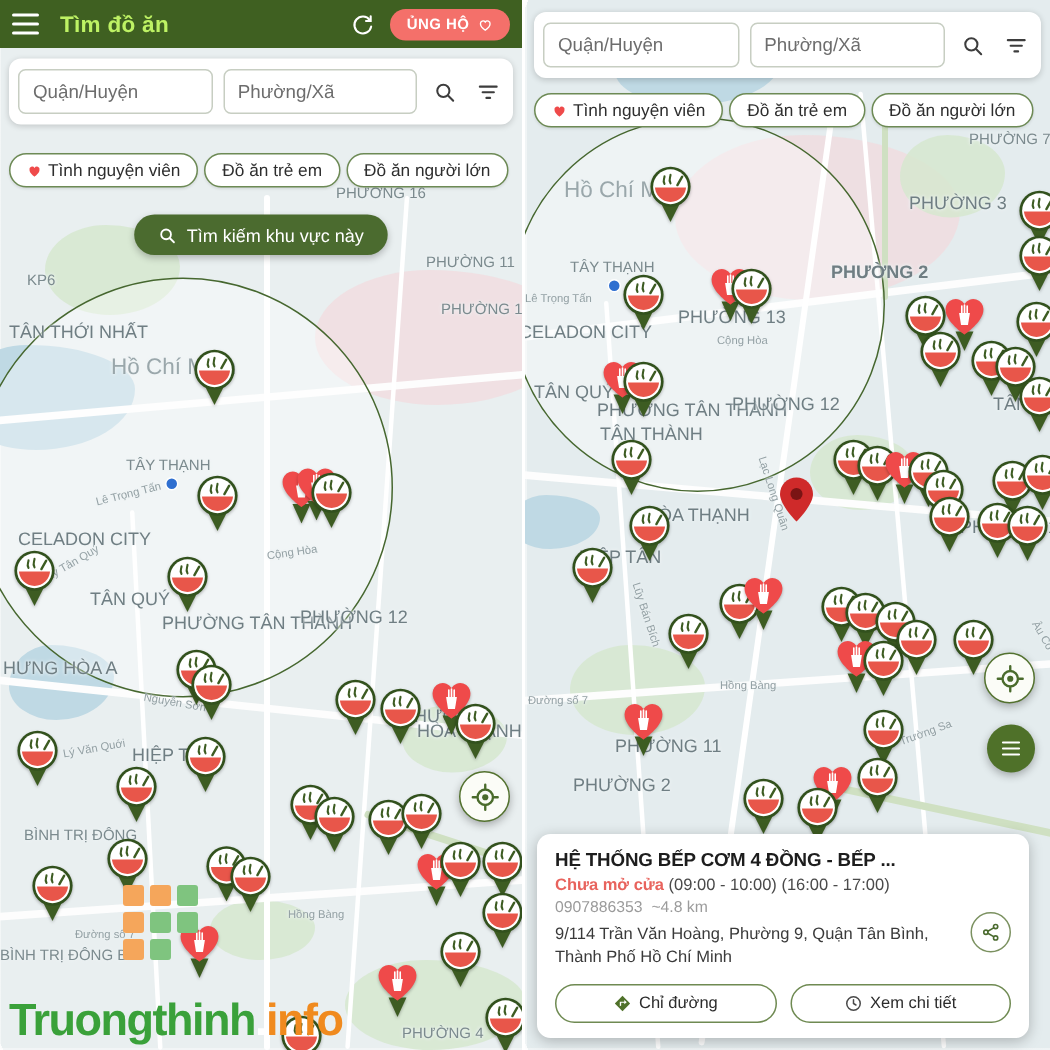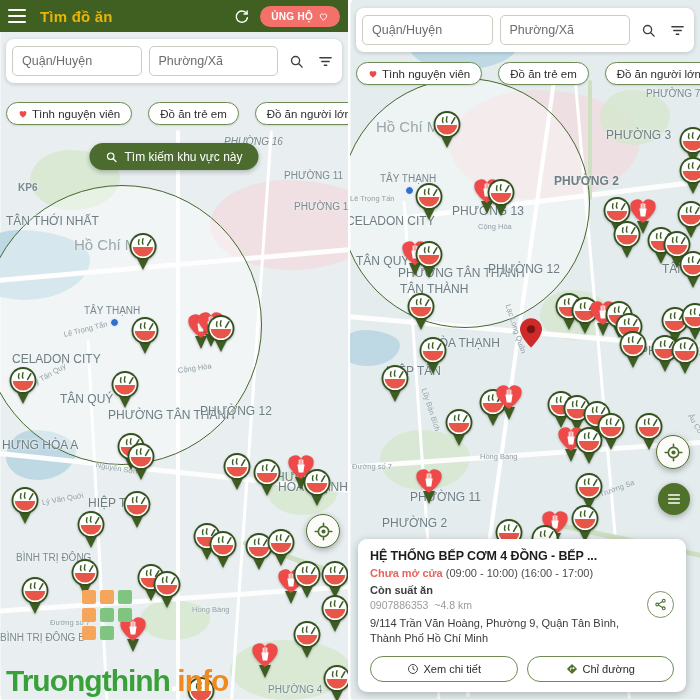--- a/index.html
+++ b/index.html
@@ -43,21 +43,21 @@
   }
 
   
   .appbar {
     position: absolute; top: 0; left: 0; right: 0; height: 32px;
     background: #3f6021; display: flex; align-items: center;
     padding: 0 8px; z-index: 40;
   }
   .hamburger { width: 18px; height: 14px; display: flex; flex-direction: column; justify-content: space-between; margin-right: 14px; cursor: pointer; }
   .hamburger span { display: block; height: 2px; background: #fff; border-radius: 1px; }
-  .appbar-title { color: #eab308; font-size: 15px; font-weight: bold; letter-spacing: .2px; }
+  .appbar-title { color: #bef264; font-size: 15px; font-weight: bold; letter-spacing: .2px; }
   .appbar-spacer { flex: 1; }
   .refresh-btn { width: 22px; height: 22px; display: flex; align-items: center; justify-content: center; cursor: pointer; margin-right: 8px; }
   .donate-btn {
     background: #f4706a; color: #fff; font-size: 10px; font-weight: bold;
     border-radius: 14px; padding: 5px 11px; display: flex; align-items: center;
     gap: 5px; cursor: pointer; letter-spacing: .3px;
   }
 
   
   .searchbar {
@@ -70,21 +70,21 @@
   .panel.right .searchbar { top: 8px; }
   .sfield {
     flex: 1; height: 30px; border: 1px solid #c7cec2; border-radius: 5px;
     display: flex; align-items: center; padding: 0 9px;
     color: #6d6d6d; font-size: 12.5px; background: #fff; cursor: pointer;
     white-space: nowrap; overflow: hidden;
   }
   .sicon { width: 22px; height: 26px; display: flex; align-items: center; justify-content: center; cursor: pointer; flex: none; }
 
   
-  .chips { position: absolute; left: 6px; right: 0; display: flex; gap: 16px; z-index: 34; }
+  .chips { position: absolute; left: 6px; right: 0; display: flex; gap: 4px; z-index: 34; }
   .panel.left  .chips { top: 102px; }
   .panel.right .chips { top: 62px; }
   .chip {
     background: #ffffff; border: 1px solid #6d8a55; border-radius: 14px;
     height: 23px; padding: 0 11px; display: flex; align-items: center; gap: 4px;
     font-size: 11.5px; color: #2e2e2e; white-space: nowrap; cursor: pointer;
     box-shadow: 0 1px 2px rgba(0,0,0,.1);
   }
 
   
@@ -176,29 +176,29 @@
       <div class="road major" style="left:-10px; top:596px; width:380px; transform:rotate(-4deg);"></div>
       <div class="road major" style="left:-10px; top:470px; width:380px; transform:rotate(6deg);"></div>
       <div class="road" style="left:176px; top:130px; width:4px; height:570px;"></div>
       <div class="road" style="left:250px; top:130px; width:3px; height:570px; transform:rotate(4deg);"></div>
       <div class="road" style="left:96px;  top:340px; width:3px; height:360px; transform:rotate(-3deg);"></div>
       <div class="road hwy" style="left:240px; top:560px; width:130px; height:5px; transform:rotate(18deg);"></div>
       <div class="radius-circle" style="left:-18px; top:185px; width:280px; height:280px;"></div>
     </div>
 
     <div class="labels" id="left-labels">
-        <div class="lbl" style="left: 18px; top: 182px; font-weight: bold;">KP6</div>
+        <div class="lbl" style="left: 18px; top: 182px;">KP6</div>
         <div class="lbl big" style="left: 6px; top: 214px;">TÂN THỚI NHẤT</div>
         <div class="lbl huge" style="left: 74px; top: 236px;">Hồ Chí Minh</div>
         <div class="lbl" style="left: 84px; top: 305px;">TÂY THẠNH</div>
         <div class="lbl big" style="left: 12px; top: 352px;">CELADON CITY</div>
         <div class="lbl street rot" style="left: 64px; top: 330px; transform: rotate(-14deg);">Lê Trọng Tấn</div>
         <div class="lbl street rot" style="left: 178px; top: 366px; transform: rotate(-8deg);">Cộng Hòa</div>
         <div class="lbl" style="left: 284px; top: 170px;">PHƯỜNG 11</div>
-        <div class="lbl" style="left: 224px; top: 136px; font-style: italic;">PHƯỜNG 16</div>
+        <div class="lbl" style="left: 224px; top: 124px;">PHƯỜNG 16</div>
         <div class="lbl" style="left: 294px; top: 201px;">PHƯỜNG 13</div>
         <div class="lbl big" style="left: 60px; top: 392px;">TÂN QUÝ</div>
         <div class="lbl big" style="left: 108px; top: 408px;">PHƯỜNG TÂN THÀNH</div>
         <div class="lbl big" style="left: 200px; top: 404px;">PHƯỜNG 12</div>
         <div class="lbl big" style="left: 2px; top: 438px;">HƯNG HÒA A</div>
         <div class="lbl big" style="left: 278px; top: 480px;">HÒA THẠNH</div>
         <div class="lbl big" style="left: 88px; top: 496px;">HIỆP TÂN</div>
         <div class="lbl big" style="left: 268px; top: 470px;">PHƯỜNG</div>
         <div class="lbl" style="left: 16px; top: 552px;">BÌNH TRỊ ĐÔNG</div>
         <div class="lbl" style="left: 0px; top: 632px;">BÌNH TRỊ ĐÔNG B</div>
@@ -1275,45 +1275,44 @@
         <path d="M4 6h16M4 12h16M4 18h16"></path>
       </svg>
     </div>
 
     <div class="infocard">
       <div class="ic-title">HỆ THỐNG BẾP CƠM 4 ĐỒNG - BẾP ...</div>
       <div class="ic-hours">
         <span class="closed">Chưa mở cửa</span>
         <span>(09:00 - 10:00)  (16:00 - 17:00)</span>
       </div>
-      <div class="ic-avail">Còn suất ăn</div>
       <div class="ic-meta">
         <span>0907886353</span>
         &nbsp;<span>~4.8 km</span>
       </div>
       <div class="ic-addr">9/114 Trần Văn Hoàng, Phường 9, Quận Tân Bình, Thành Phố Hồ Chí Minh</div>
       <div class="share-btn">
         <svg width="13" height="13" viewBox="0 0 24 24" fill="none" stroke="#4b6b2f" stroke-width="2" stroke-linecap="round">
           <circle cx="18" cy="5" r="2.6"></circle>
             <circle cx="6" cy="12" r="2.6"></circle>
             <circle cx="18" cy="19" r="2.6"></circle>
           <path d="M8.4 10.8l7.2-4.2M8.4 13.2l7.2 4.2"></path>
         </svg>
       </div>
       <div class="ic-actions">
         <div class="act-btn">
+          <svg width="12" height="12" viewBox="0 0 24 24" fill="#4f7129">
+            <path d="M12 1.8L22.2 12 12 22.2 1.8 12z"></path>
+            <path d="M10.2 14.6V11h4.2v2.1l3.2-2.8-3.2-2.9v2.1h-6v6.1z" fill="#ffffff"></path>
+          </svg>
+          <span>Chỉ đường</span>
+        </div>
+        <div class="act-btn">
           <svg width="12" height="12" viewBox="0 0 24 24" fill="none" stroke="#4a4a4a" stroke-width="2" stroke-linecap="round">
             <circle cx="12" cy="12" r="9"></circle>
               <path d="M12 7v5l3.2 2"></path>
           </svg>
           <span>Xem chi tiết</span>
         </div>
-        <div class="act-btn">
-          <svg width="12" height="12" viewBox="0 0 24 24" fill="#4f7129">
-            <path d="M12 1.8L22.2 12 12 22.2 1.8 12z"></path>
-            <path d="M10.2 14.6V11h4.2v2.1l3.2-2.8-3.2-2.9v2.1h-6v6.1z" fill="#ffffff"></path>
-          </svg>
-          <span>Chỉ đường</span>
-        </div>
       </div>
     </div>
   </div>
 </div>
 
 </body></html>

